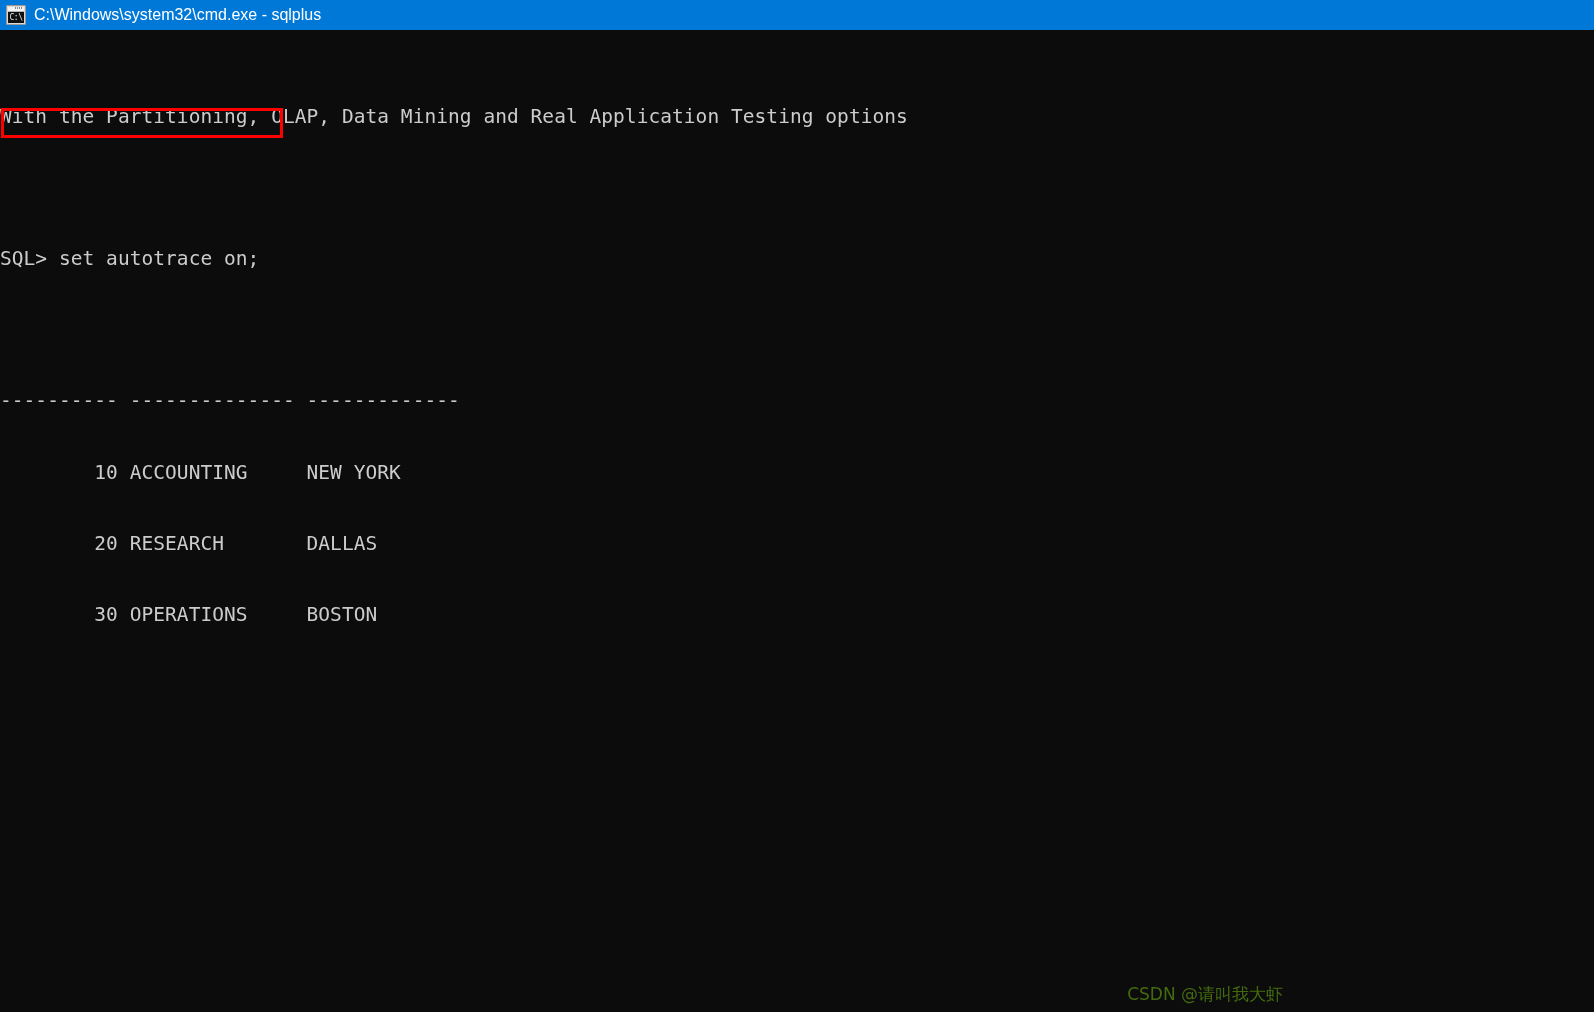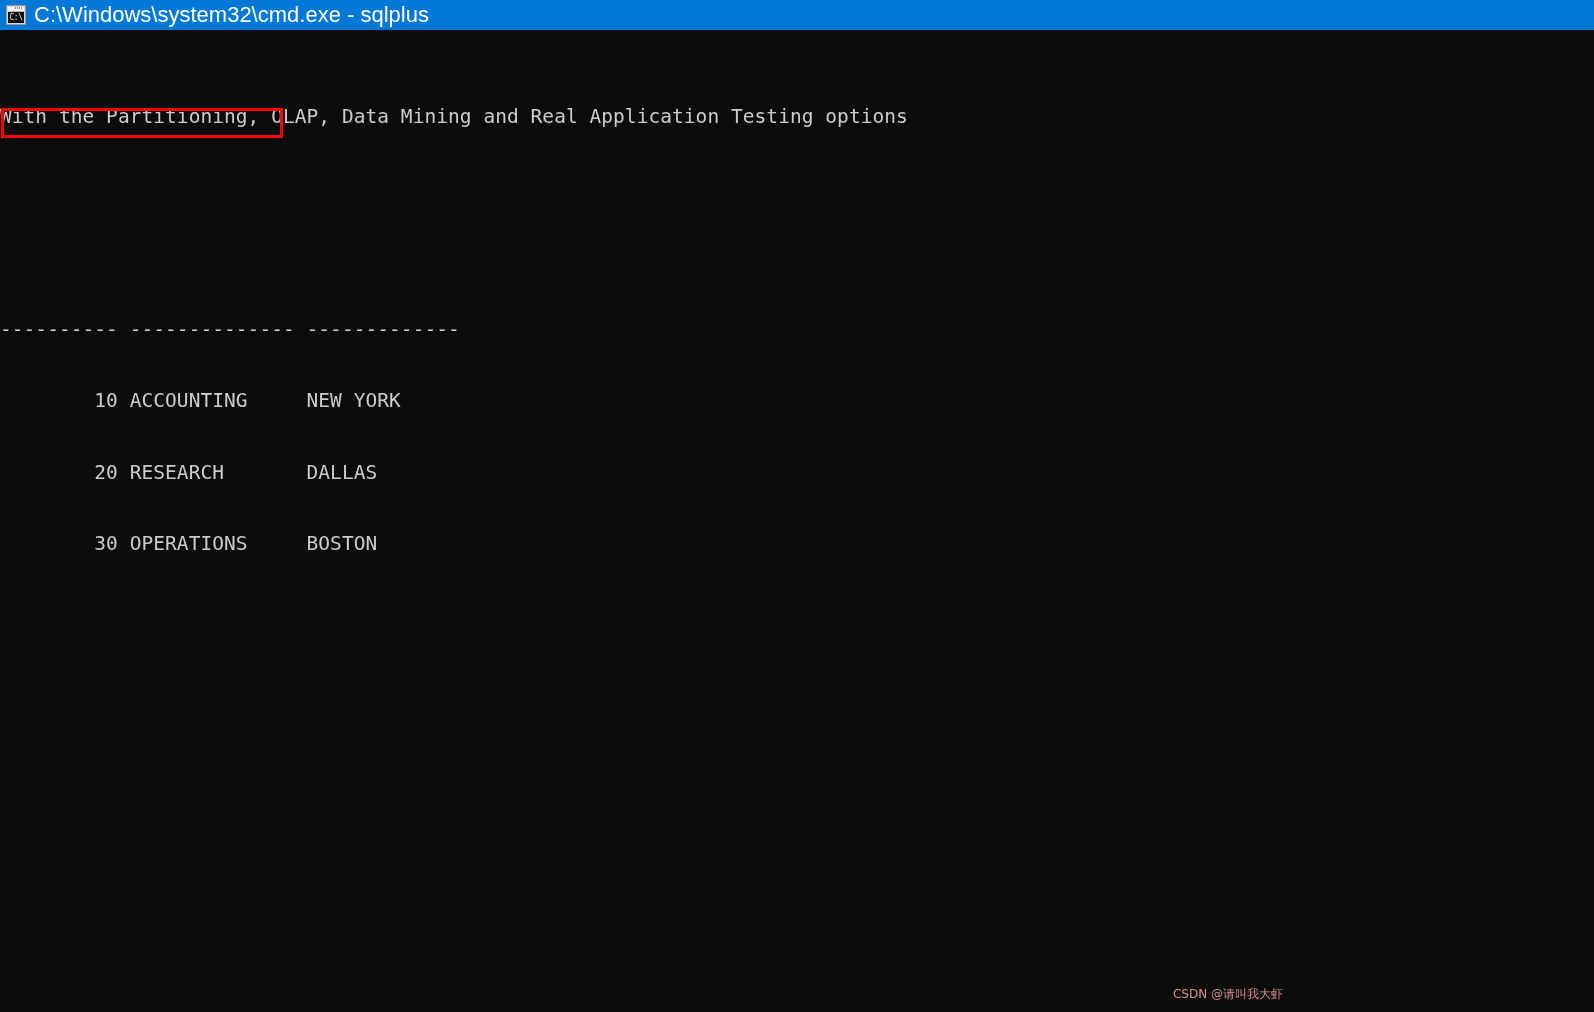--- a/index.html
+++ b/index.html
@@ -61,21 +61,21 @@
     color: #e6e6e6;
     font-family: "DejaVu Sans Mono", monospace;
     font-size: 8px;
     line-height: 8px;
     letter-spacing: -0.5px;
     transform: translateY(-0.5px);
   }
   .titlebar-title {
     color: #ffffff;
     font-family: "Liberation Sans", sans-serif;
-    font-size: 22px;
+    font-size: 16px;
     line-height: 20px;
     white-space: pre;
   }
 
   
   .console {
     position: relative;
     background: #0c0c0c;
     width: 1295px;
     height: 982px;
@@ -109,23 +109,23 @@
     border: 3px solid #ff0000;
     box-sizing: border-box;
     pointer-events: none;
   }
 
   
   .watermark {
     position: absolute;
     right: 12px;
     bottom: 8px;
-    color: #fca5a5;
+    color: #4d7c0f;
     font-family: "DejaVu Sans", sans-serif;
-    font-size: 12px;
+    font-size: 17px;
     line-height: 20px;
     white-space: pre;
     opacity: 0.85;
   }
 </style>
 </head>
 <body>
 
 <div class="titlebar">
   <div class="titlebar-icon">
@@ -136,20 +136,21 @@
   </div>
   <div class="titlebar-title">C:\Windows\system32\cmd.exe - sqlplus</div>
 </div>
 
 <div class="console">
 
   <div class="screen">
 
     <div class="line">With the Partitioning, OLAP, Data Mining and Real Application Testing options</div>
     <div class="line"> </div>
+    <div class="line">SQL&gt; set autotrace on;</div>
     <div class="line"> </div>
     <div class="line">---------- -------------- -------------</div>
     <div class="line">        10 ACCOUNTING     NEW YORK</div>
     <div class="line">        20 RESEARCH       DALLAS</div>
     <div class="line">        30 OPERATIONS     BOSTON</div>
     <div class="line"> </div>
     <div class="line"> </div>
 
     
     

